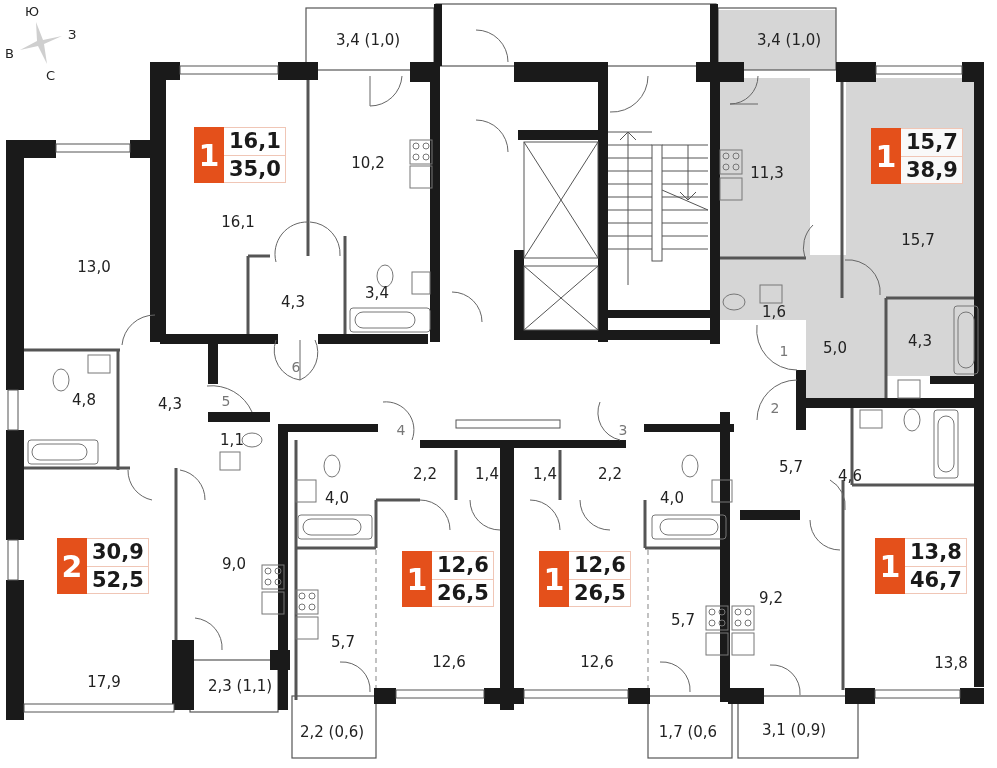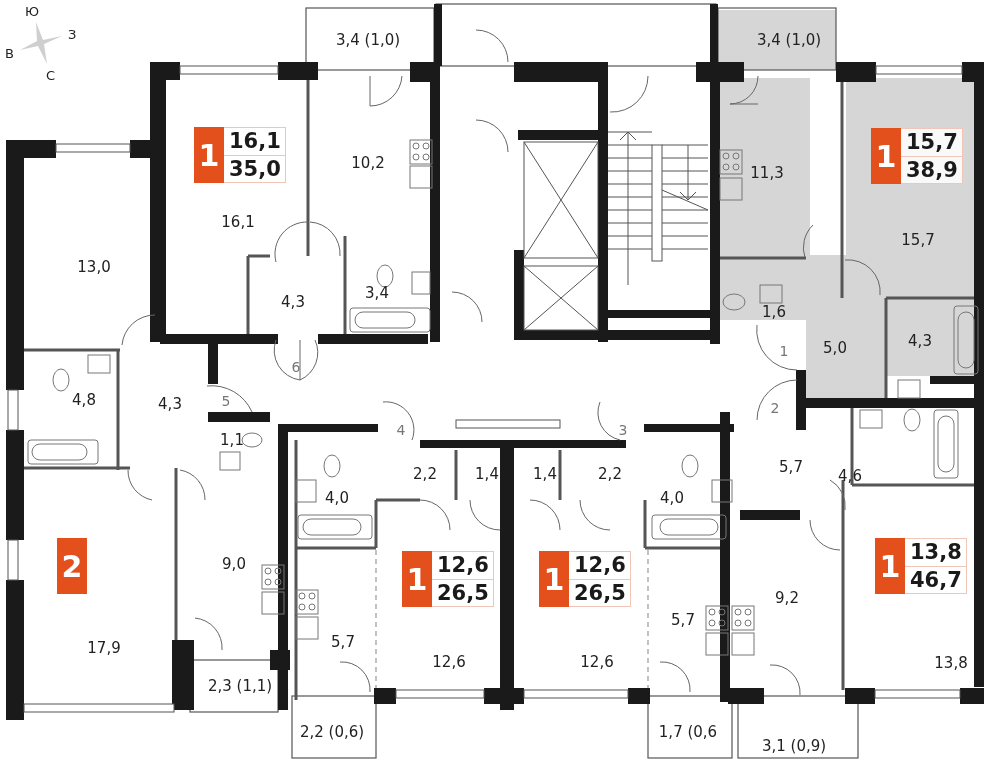--- a/index.html
+++ b/index.html
@@ -292,20 +292,24 @@
 </div>
 <div class="badge" style="left:871px;top:128px">
   <div class="rooms">1</div>
   <div class="vals">
       <div class="v v1">15,7</div>
       <div class="v">38,9</div>
     </div>
 </div>
 <div class="badge" style="left:57px;top:538px">
   <div class="rooms">2</div>
+  <div class="vals">
+      <div class="v v1">30,9</div>
+      <div class="v">52,5</div>
+    </div>
 </div>
 <div class="badge" style="left:402px;top:551px">
   <div class="rooms">1</div>
   <div class="vals">
       <div class="v v1">12,6</div>
       <div class="v">26,5</div>
     </div>
 </div>
 <div class="badge" style="left:539px;top:551px">
   <div class="rooms">1</div>
@@ -326,21 +330,21 @@
     <span class="lbl" style="left: 368px; top: 40px;">3,4 (1,0)</span>
     <span class="lbl" style="left: 368px; top: 163px; text-align: right;">10,2</span>
     <span class="lbl" style="left: 238px; top: 222px;">16,1</span>
     <span class="lbl" style="left: 293px; top: 302px;">4,3</span>
     <span class="lbl" style="left: 377px; top: 293px;">3,4</span>
     <span class="lbl" style="left: 94px; top: 267px;">13,0</span>
     <span class="lbl" style="left: 84px; top: 400px;">4,8</span>
     <span class="lbl" style="left: 170px; top: 404px;">4,3</span>
     <span class="lbl" style="left: 232px; top: 440px;">1,1</span>
     <span class="lbl" style="left: 234px; top: 564px;">9,0</span>
-    <span class="lbl" style="left: 104px; top: 648px; text-align: right;">17,9</span>
+    <span class="lbl" style="left: 104px; top: 682px; text-align: right;">17,9</span>
     <span class="lbl" style="left: 240px; top: 686px;">2,3 (1,1)</span>
     <span class="lbl" style="left: 337px; top: 498px;">4,0</span>
     <span class="lbl" style="left: 425px; top: 474px;">2,2</span>
     <span class="lbl" style="left: 487px; top: 474px;">1,4</span>
     <span class="lbl" style="left: 343px; top: 642px;">5,7</span>
     <span class="lbl" style="left: 449px; top: 662px;">12,6</span>
     <span class="lbl" style="left: 332px; top: 732px;">2,2 (0,6)</span>
     <span class="lbl" style="left: 545px; top: 474px;">1,4</span>
     <span class="lbl" style="left: 610px; top: 474px;">2,2</span>
     <span class="lbl" style="left: 672px; top: 498px;">4,0</span>
@@ -348,23 +352,23 @@
     <span class="lbl" style="left: 683px; top: 620px;">5,7</span>
     <span class="lbl" style="left: 688px; top: 732px;">1,7 (0,6</span>
     <span class="lbl" style="left: 789px; top: 40px;">3,4 (1,0)</span>
     <span class="lbl" style="left: 767px; top: 173px;">11,3</span>
     <span class="lbl" style="left: 918px; top: 240px;">15,7</span>
     <span class="lbl" style="left: 774px; top: 312px;">1,6</span>
     <span class="lbl" style="left: 835px; top: 348px;">5,0</span>
     <span class="lbl" style="left: 920px; top: 341px;">4,3</span>
     <span class="lbl" style="left: 791px; top: 467px;">5,7</span>
     <span class="lbl" style="left: 850px; top: 455px; margin-top: 21px;">4,6</span>
-    <span class="lbl" style="left: 787px; top: 598px;">9,2</span>
+    <span class="lbl" style="left: 771px; top: 598px;">9,2</span>
     <span class="lbl" style="left: 951px; top: 663px;">13,8</span>
-    <span class="lbl" style="left: 794px; top: 746px; text-align: center;">3,1 (0,9)</span>
+    <span class="lbl" style="left: 794px; top: 730px; text-align: center;">3,1 (0,9)</span>
   </div>
 <div id="door-labels">
     <span class="door-num" style="left: 784px; top: 351px;">1</span>
     <span class="door-num" style="left: 775px; top: 408px;">2</span>
     <span class="door-num" style="left: 623px; top: 430px;">3</span>
     <span class="door-num" style="left: 401px; top: 430px;">4</span>
     <span class="door-num" style="left: 226px; top: 401px;">5</span>
     <span class="door-num" style="left: 296px; top: 367px;">6</span>
   </div>
 

